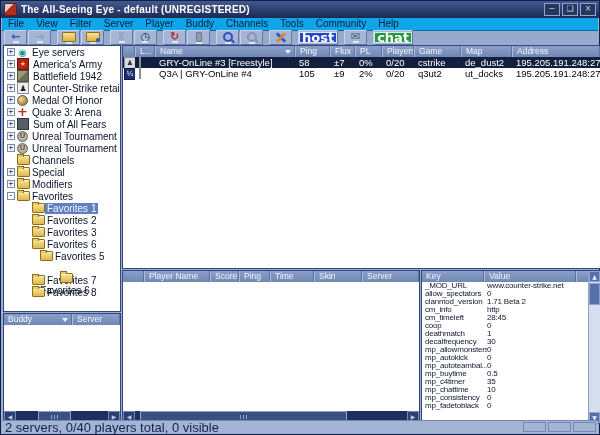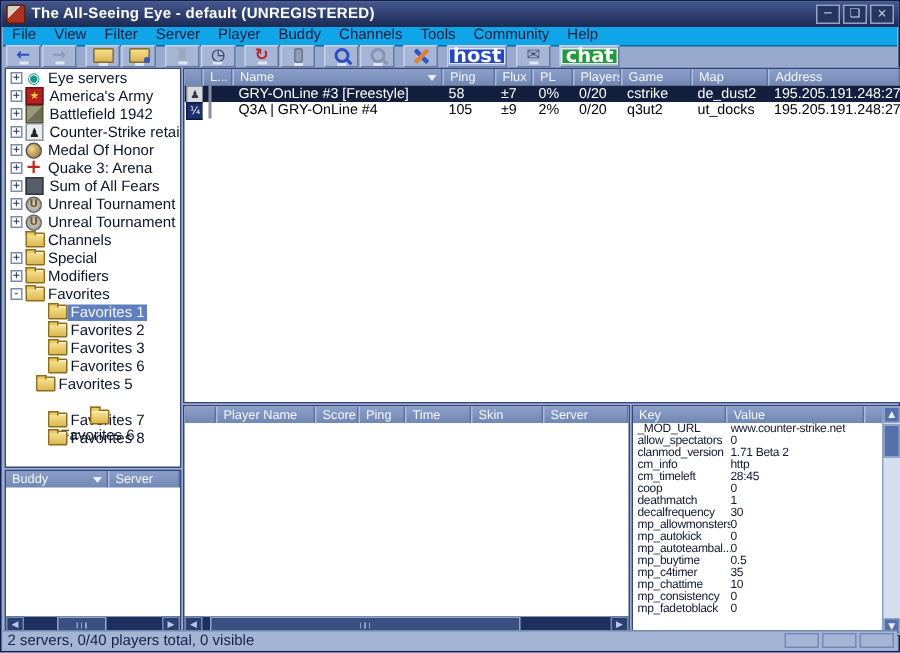--- a/index.html
+++ b/index.html
@@ -100,21 +100,21 @@
   .varrow{position:absolute;left:0;width:11px;height:11px;background:#5570ab;border:1px solid #8fa3cc;box-sizing:border-box;color:#eaf0fc;font-size:6px;line-height:9px;text-align:center;font-family:"DejaVu Sans",sans-serif;}
   #rules-vthumb{position:absolute;left:0;top:12px;width:11px;height:22px;background:#5570ab;border:1px solid #8fa3cc;box-sizing:border-box;}
   
   .hscroll{position:absolute;left:0;right:0;bottom:0;height:12px;background:#1d2f5c;display:flex;align-items:stretch;}
   .harrow{width:12px;background:#2c4070;border:1px solid #7187b5;box-sizing:border-box;color:#b9c8e8;font-size:6px;line-height:10px;text-align:center;font-family:"DejaVu Sans",sans-serif;flex-shrink:0;}
   .htrack{flex:1;position:relative;}
   .hthumb{position:absolute;top:0;bottom:0;background:#3a5080;border:1px solid #8fa3cc;box-sizing:border-box;}
   .hthumb::after{content:"";position:absolute;left:50%;top:3px;width:8px;height:4px;margin-left:-4px;background:repeating-linear-gradient(90deg,#8fa3cc 0 1px,transparent 1px 3px);}
   
   #statusbar{position:absolute;left:1px;right:1px;bottom:1px;height:12px;background:#a3b4d4;border-top:1px solid #7488b0;display:flex;align-items:center;}
-  #status-text{font-size:10px;color:#15224a;padding-left:3px;flex:1;white-space:nowrap;}
+  #status-text{font-size:13px;color:#15224a;padding-left:3px;flex:1;white-space:nowrap;}
   .sbox{width:21px;height:8px;border:1px solid #7488b5;margin-right:2px;}
 </style>
 </head>
 <body>
 
 <div id="window">
 
   <div id="titlebar">
     <div id="app-icon"></div>
     <div id="title-text">The All-Seeing Eye - default (UNREGISTERED)</div>
@@ -293,21 +293,21 @@
       <div class="titem" style="padding-left: 18px;">
       <span class="expand"></span>
       <span class="nicon i-fold"></span>
       <span class="tlabel">Favorites 3</span>
     </div>
       <div class="titem" style="padding-left: 18px;">
       <span class="expand"></span>
       <span class="nicon i-fold"></span>
       <span class="tlabel">Favorites 6</span>
     </div>
-      <div class="titem" style="padding-left: 10px;">
+      <div class="titem" style="padding-left: 26px;">
       <span class="expand"></span>
       <span class="nicon i-fold"></span>
       <span class="tlabel">Favorites 5</span>
     </div>
       <div class="titem" style="padding-left: 6px; flex-direction: column;">
       <span class="expand"></span>
       <span class="nicon i-fold"></span>
       <span class="tlabel">Favorites 6</span>
     </div>
       <div class="titem" style="padding-left: 18px;">

